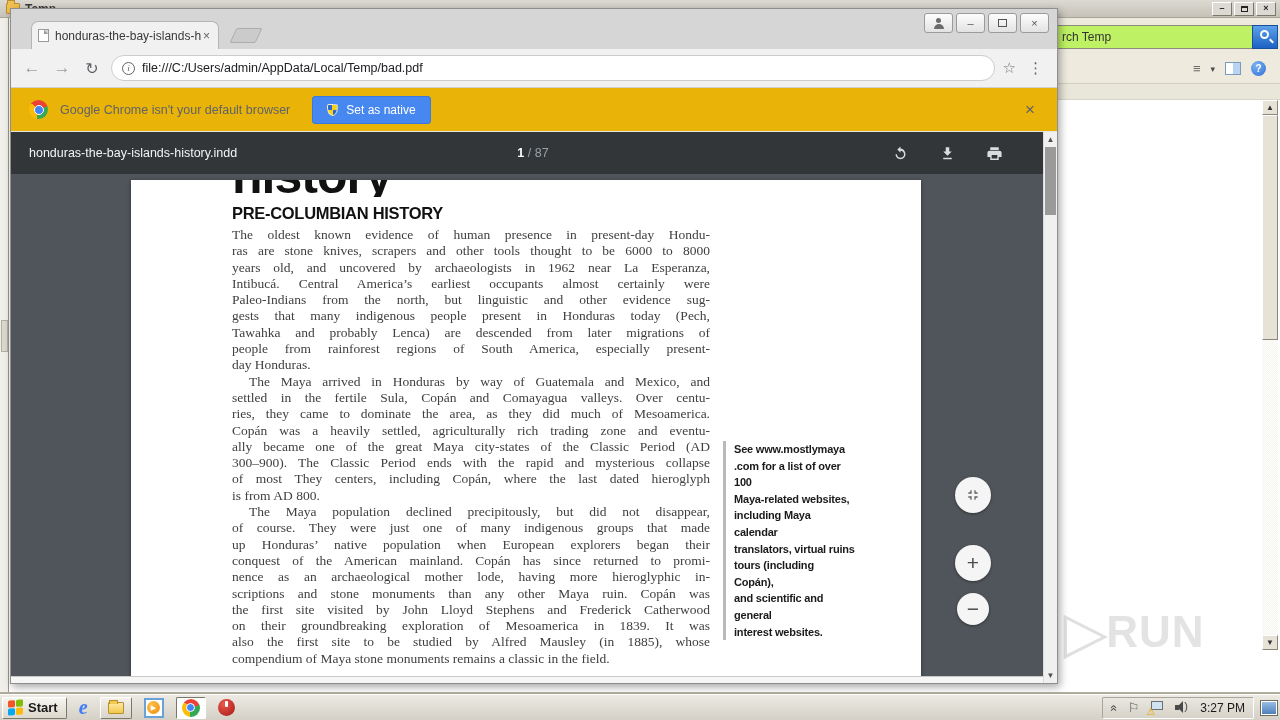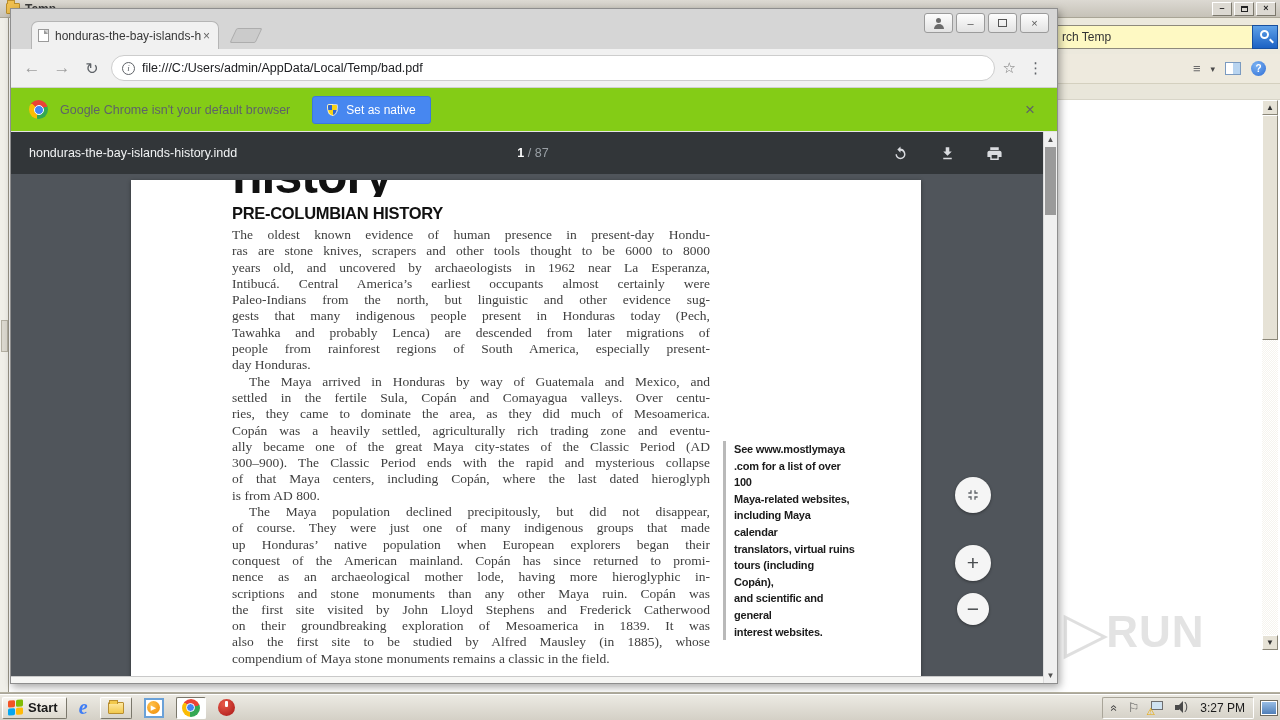--- a/index.html
+++ b/index.html
@@ -10,21 +10,21 @@
   .explorer { position:absolute; inset:0 0 26px 0; z-index:1; background:#fff; }
   .exp-titlebar { position:absolute; top:0; left:0; right:0; height:18px; background:linear-gradient(#dcd9d2,#c6c2b8); border-bottom:1px solid #a9a596; display:flex; align-items:center; padding:0 4px; }
   .folder-ico { width:14px; height:11px; background:#f0c050; border:1px solid #b98e2e; border-radius:1px; position:relative; margin:0 5px 0 2px; }
   .folder-ico::before { content:""; position:absolute; top:-4px; left:0; width:6px; height:3px; background:#f0c050; border:1px solid #b98e2e; border-bottom:none; border-radius:1px 1px 0 0; }
   .exp-title { font-size:12px; font-weight:bold; color:#3b3b3b; }
   .exp-caption { position:absolute; right:4px; top:2px; display:flex; gap:2px; }
   .cap-btn { width:20px; height:14px; background:#dcd9d2; border:1px solid; border-color:#fff #7a776b #7a776b #fff; font-size:9px; line-height:11px; text-align:center; color:#222; font-weight:bold; }
   .restore-box { display:inline-block; width:7px; height:6px; border:1px solid #222; border-top-width:2px; margin-top:3px; }
   .exp-right { position:absolute; top:18px; right:0; width:223px; bottom:0; background:#ece9dd; }
   .exp-searchrow { position:absolute; top:7px; left:0; right:2px; height:24px; display:flex; }
-  .exp-searchbox { flex:1; background:#fef9c3; border:1px solid #8e8a7c; border-right:none; font-size:12px; color:#333; padding:4px 4px; }
+  .exp-searchbox { flex:1; background:#bef264; border:1px solid #8e8a7c; border-right:none; font-size:12px; color:#333; padding:4px 4px; }
   .exp-searchbtn { width:26px; background:linear-gradient(#5ea1e8,#1b62c4); border:1px solid #164f9e; position:relative; }
   .mag { position:absolute; left:7px; top:4px; width:9px; height:9px; border:2px solid #fff; border-radius:50%; }
   .mag::after { content:""; position:absolute; left:7px; top:8px; width:5px; height:2px; background:#fff; transform:rotate(45deg); }
   .exp-toolbar { position:absolute; top:36px; left:0; right:0; height:30px; background:#eeeade; border-bottom:1px solid #d4d0bf; display:flex; align-items:center; justify-content:flex-end; gap:10px; padding-right:14px; }
   .views-ico { font-size:13px; color:#6b6b6b; }
   .caret { font-size:9px; color:#4a4a4a; }
   .pane-ico { width:16px; height:13px; border:1px solid #7a9ac0; background:linear-gradient(90deg,#fff 50%,#b8d4f0 50%); }
   .help-ico { width:15px; height:15px; border-radius:50%; background:radial-gradient(circle at 35% 30%,#7ab2f2,#2f6ed6); color:#fff; font-size:10px; font-weight:bold; text-align:center; line-height:15px; }
   .exp-colhdr { position:absolute; top:66px; left:0; right:0; height:16px; background:#e9e6da; border-bottom:1px solid #d8d5c8; }
   .exp-content { position:absolute; top:82px; left:0; right:0; bottom:0; background:#fff; }
@@ -59,21 +59,21 @@
   .person::before { content:""; position:absolute; left:2.5px; top:0; width:5px; height:5px; border-radius:50%; background:#6b6b6b; }
   .person::after { content:""; position:absolute; left:0; bottom:-1px; width:10px; height:5px; border-radius:5px 5px 0 0; background:#6b6b6b; }
   .toolbar { height:39px; background:#f1f1f1; border-bottom:1px solid #d0d0d0; display:flex; align-items:center; padding:0 10px; gap:8px; flex:none; }
   .nav-ico { font-size:17px; color:#9e9e9e; width:22px; text-align:center; }
   .nav-ico.reload { color:#5f6368; font-size:16px; }
   .omnibox { flex:1; height:26px; background:#fff; border:1px solid #cdcdcd; border-radius:13px; display:flex; align-items:center; padding:0 10px; gap:7px; }
   .info-ico { width:13px; height:13px; border:1px solid #5f6368; border-radius:50%; color:#5f6368; font-size:9px; line-height:11px; text-align:center; font-family:"Liberation Serif",serif; font-style:italic; flex:none; }
   .url { font-size:12.5px; color:#202124; white-space:nowrap; overflow:hidden; }
   .star { font-size:15px; color:#767676; }
   .menu3 { font-size:15px; color:#5f6368; padding:0 4px; }
-  .notifbar { height:44px; background:#84cc16; border-bottom:1px solid #e4e4e4; display:flex; align-items:center; padding:0 18px; gap:12px; flex:none; }
+  .notifbar { height:44px; background:#eab308; border-bottom:1px solid #e4e4e4; display:flex; align-items:center; padding:0 18px; gap:12px; flex:none; }
   .chrome-logo { width:19px; height:19px; border-radius:50%; background:conic-gradient(from -50deg,#ea4335 0 33.3%,#34a853 0 66.6%,#fbbc05 0 100%); position:relative; flex:none; }
   .chrome-logo::after { content:""; position:absolute; inset:4.5px; border-radius:50%; background:#4285f4; border:1.5px solid #fff; }
   .notif-msg { font-size:12.5px; color:#5f6368; }
   .setdefault { margin-left:10px; height:28px; background:#4787f0; border:1px solid #3b78dd; border-radius:3px; color:#fff; font-size:12px; display:flex; align-items:center; gap:8px; padding:0 14px; }
   .shield { width:11px; height:12px; background:conic-gradient(#f8d215 0 25%,#2f66d0 0 50%,#f8d215 0 75%,#2f66d0 0 100%); border-radius:2px 2px 50% 50%/2px 2px 70% 70%; border:1px solid rgba(255,255,255,0.7); }
   .notif-close { margin-left:auto; font-size:17px; color:#5f6368; padding:0 4px; }
   .pdfbar { height:42px; background:#323639; display:flex; align-items:center; padding:0 18px; flex:none; margin-right:14px; position:relative; }
   .pdf-name { font-size:12.5px; color:#f1f3f4; }
   .pdf-pages { position:absolute; left:12px; right:0; text-align:center; font-size:12.5px; color:#9aa0a6; }
   .pdf-pages .cur { color:#fff; font-weight:bold; }
@@ -267,21 +267,21 @@
               <div class="pline">people from rainforest regions of South America, especially present-</div>
               <div class="pline last">day Honduras.</div>
             </div>
           <div>
               <div class="pline first">The Maya arrived in Honduras by way of Guatemala and Mexico, and</div>
               <div class="pline">settled in the fertile Sula, Copán and Comayagua valleys. Over centu-</div>
               <div class="pline">ries, they came to dominate the area, as they did much of Mesoamerica.</div>
               <div class="pline">Copán was a heavily settled, agriculturally rich trading zone and eventu-</div>
               <div class="pline">ally became one of the great Maya city-states of the Classic Period (AD</div>
               <div class="pline">300–900). The Classic Period ends with the rapid and mysterious collapse</div>
-              <div class="pline">of that Maya centers, including Copán, where the last dated hieroglyph</div>
+              <div class="pline">of most They centers, including Copán, where the last dated hieroglyph</div>
               <div class="pline last">is from AD 800.</div>
             </div>
           <div>
               <div class="pline first">The Maya population declined precipitously, but did not disappear,</div>
               <div class="pline">of course. They were just one of many indigenous groups that made</div>
               <div class="pline">up Honduras’ native population when European explorers began their</div>
               <div class="pline">conquest of the American mainland. Copán has since returned to promi-</div>
               <div class="pline">nence as an archaeological mother lode, having more hieroglyphic in-</div>
               <div class="pline">scriptions and stone monuments than any other Maya ruin. Copán was</div>
               <div class="pline">the first site visited by John Lloyd Stephens and Frederick Catherwood</div>

